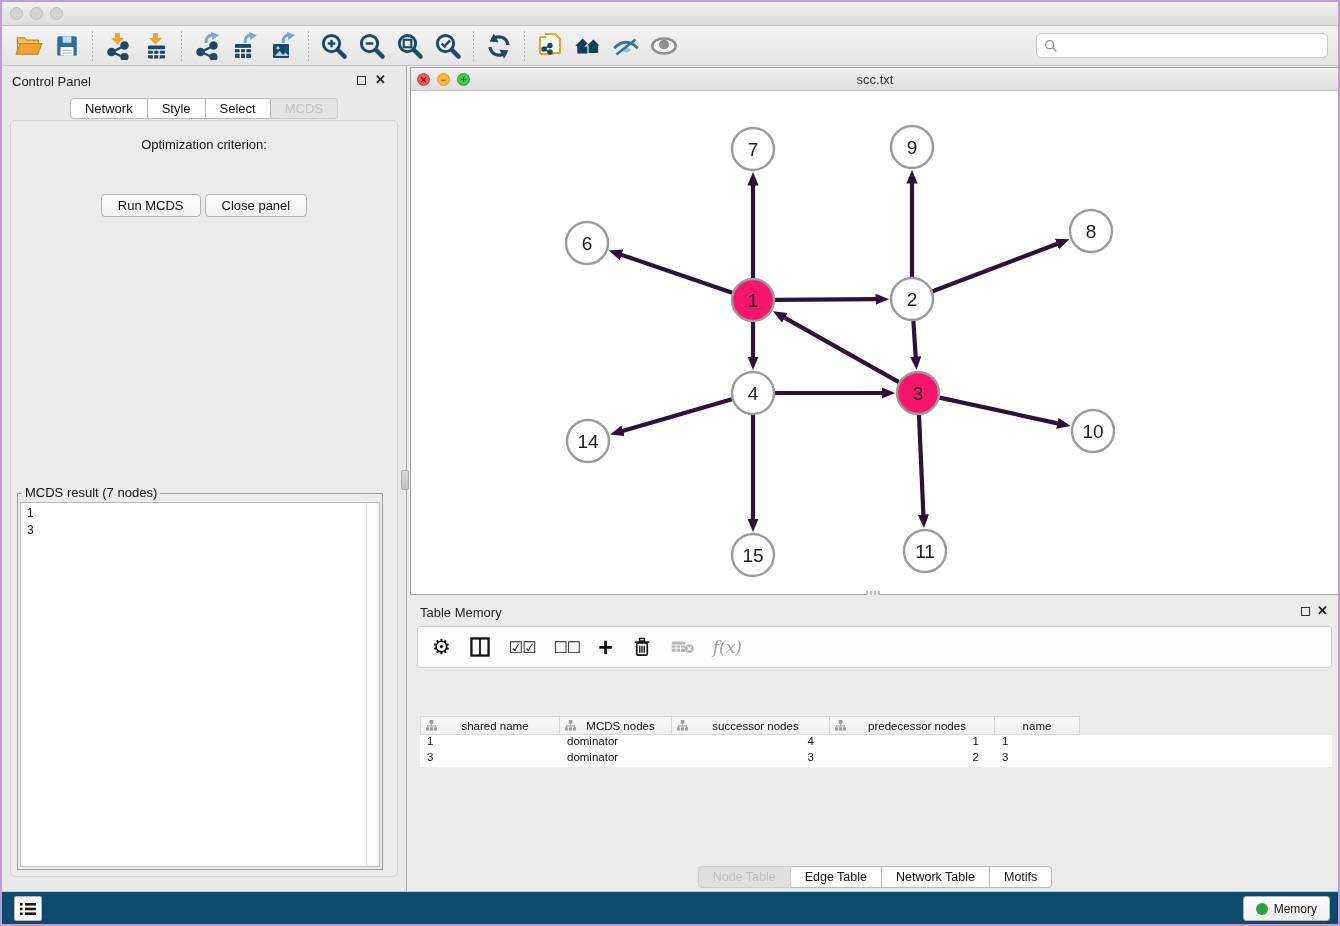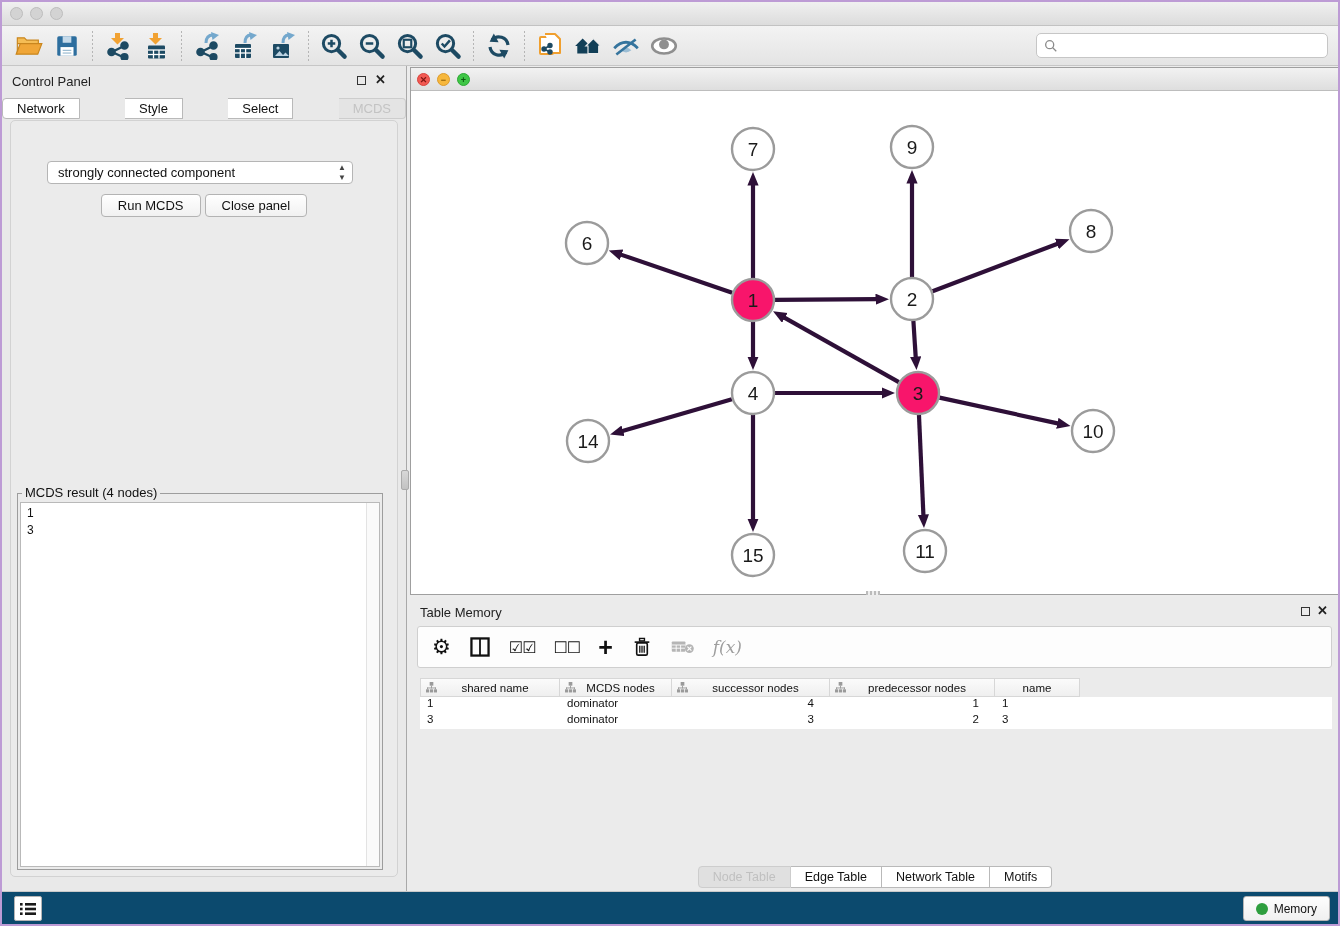--- a/index.html
+++ b/index.html
@@ -26,21 +26,21 @@
 
   
   .control-panel { position:absolute; left:0; top:64px; width:405px; bottom:33px;
     background:#e9e9e9; border-right:1px solid #a9a9a9; }
   .panel-head { position:relative; height:30px; }
   .panel-title { position:absolute; left:10px; top:8px; font-size:13px; color:#222; }
   .float-icon { position:absolute; width:9px; height:9px; border:1.6px solid #333; top:10px; }
   .close-icon { position:absolute; top:6px; font-size:13px; font-weight:bold; color:#222; }
   .control-panel .float-icon { right:40px; }
   .control-panel .close-icon { right:20px; }
-  .cp-tabs { position:absolute; left:0; right:0; top:32px; display:flex; justify-content:space-between; }
+  .cp-tabs { position:absolute; left:0; right:0; top:32px; display:flex; justify-content:center; }
   .tab { height:21px; line-height:19px; padding:0 14px; font-size:13px; background:#fff;
     border:1px solid #b9b9b9; border-left:none; color:#111; }
   .tab:first-child { border-left:1px solid #b9b9b9; border-radius:4px 0 0 4px; }
   .tab:last-child { border-radius:0 4px 4px 0; }
   .tab.disabled { background:#e4e4e4; color:#c3c3c3; border-color:#cdcdcd; }
   .cp-inner { position:absolute; left:8px; right:8px; top:54px; bottom:14px;
     background:#ebebeb; border:1px solid #d2d2d2; border-radius:5px; }
   .opt-label { margin-top:16px; text-align:center; font-size:13px; color:#111; }
   .cp-select { position:absolute; left:36px; right:44px; top:40px; height:23px; background:#fff;
     border:1px solid #b5b5b5; border-radius:4px; font-size:13px; line-height:21px; padding-left:10px; color:#111; }
@@ -84,21 +84,21 @@
   .tp-toolbar { position:absolute; left:7px; right:8px; top:29px; height:42px; background:#fdfdfd;
     border:1px solid #cfcfcf; border-radius:3px; display:flex; align-items:center; padding-left:14px; gap:18px; }
   .tp-ic { display:flex; align-items:center; justify-content:center; height:28px; }
   .glyph-gear { font-size:21px; color:#111; }
   .glyph-checks { font-size:16px; color:#111; letter-spacing:-1px; }
   .glyph-plus { font-size:25px; font-weight:bold; color:#111; line-height:22px; }
   .glyph-fx { font-family:"DejaVu Serif", serif; font-style:italic; font-size:17px; color:#9e9e9e; }
   .tp-table { position:absolute; left:10px; top:81px; right:8px; }
   .tp-header { display:flex; }
   .th { height:19px; background:linear-gradient(#fbfbfb,#efefef); border:1px solid #d7d7d7;
-    border-left:none; font-size:11.5px; color:#111; display:flex; align-items:center; }
+    border-left:none; font-size:11.5px; color:#111; display:flex; align-items:center;margin-top:38px; }
   .th:first-child { border-left:1px solid #d7d7d7; }
   .th .col-ic { margin:0 6px 0 5px; }
   .th .th-label { flex:1; text-align:center; padding-right:12px; }
   .th.no-icon .th-label { padding-right:0; }
   .tp-body { background:#fff; }
   .tr { display:flex; height:16px; font-size:11.5px; color:#111; }
   .td { overflow:hidden; white-space:nowrap; }
   .td.al { padding-left:7px; text-align:left; }
   .td.ar { padding-right:16px; text-align:right; }
   .tp-white { position:absolute; left:0; top:71px; right:0; height:192px; background:#fff;
@@ -290,47 +290,45 @@
     <span class="float-icon"></span>
     <span class="close-icon">✕</span>
   </div>
   <div class="cp-tabs">
     <span class="tab">Network</span>
     <span class="tab">Style</span>
     <span class="tab">Select</span>
     <span class="tab disabled">MCDS</span>
   </div>
   <div class="cp-inner">
-    <div class="cp-select">
-      <span>strongly connected component</span>
-      <span class="stepper">▲<br>▼</span>
-    </div>
+    <div class="opt-label">Optimization criterion:</div>
     <div class="cp-buttons">
       <button class="btn">Run MCDS</button>
       <button class="btn">Close panel</button>
     </div>
     <div class="result-box">
-      <span class="result-legend">MCDS result (4 nodes)</span>
+      <span class="result-legend">MCDS result (7 nodes)</span>
       <div class="result-area">
         <div id="result-lines">
             <div>1</div>
             <div>3</div>
           </div>
         <div class="result-scroll"></div>
       </div>
     </div>
   </div>
 </div>
 <div class="v-grip"></div>
 
 <div class="net-window">
   <div class="net-titlebar">
     <span class="light red">✕</span>
     <span class="light yellow">−</span>
     <span class="light green">+</span>
+    <div class="net-title">scc.txt</div>
   </div>
   <div class="net-canvas">
     <svg id="graph-svg" width="928" height="503">
         <defs>
           <marker id="arrow" markerUnits="userSpaceOnUse" markerWidth="16" markerHeight="13" refX="1.5" refY="5.6" orient="auto">
             <path d="M0 0 L13.5 5.6 L0 11.2 z" fill="#2e1038"></path>
           </marker>
         </defs>
         <line x1="342" y1="187" x2="342" y2="93" stroke="#2e1038" stroke-width="4.2" marker-end="url(#arrow)"></line>
         <line x1="321.1924875913935" y1="201.85525176330984" x2="209.10286065005576" y2="163.3666449220071" stroke="#2e1038" stroke-width="4.2" marker-end="url(#arrow)"></line>

